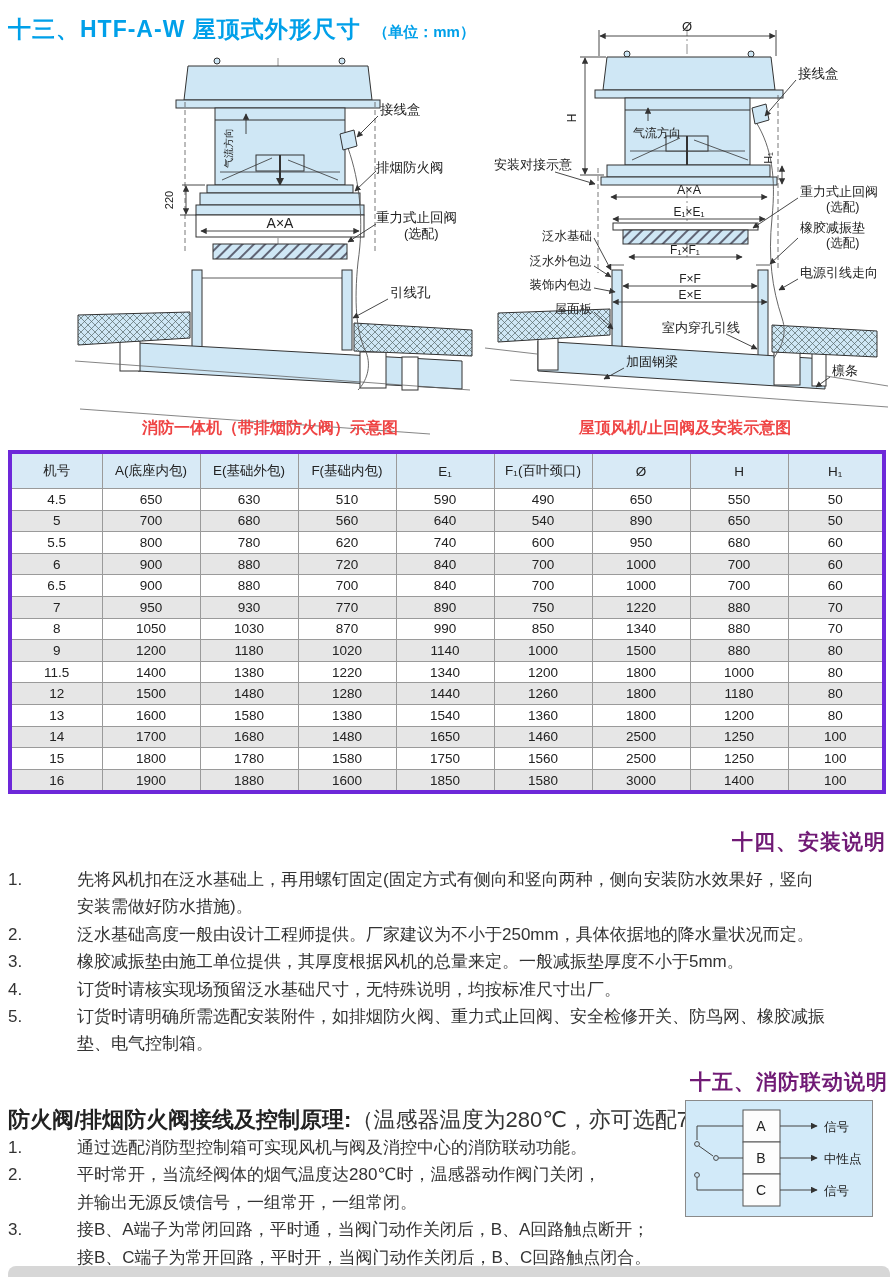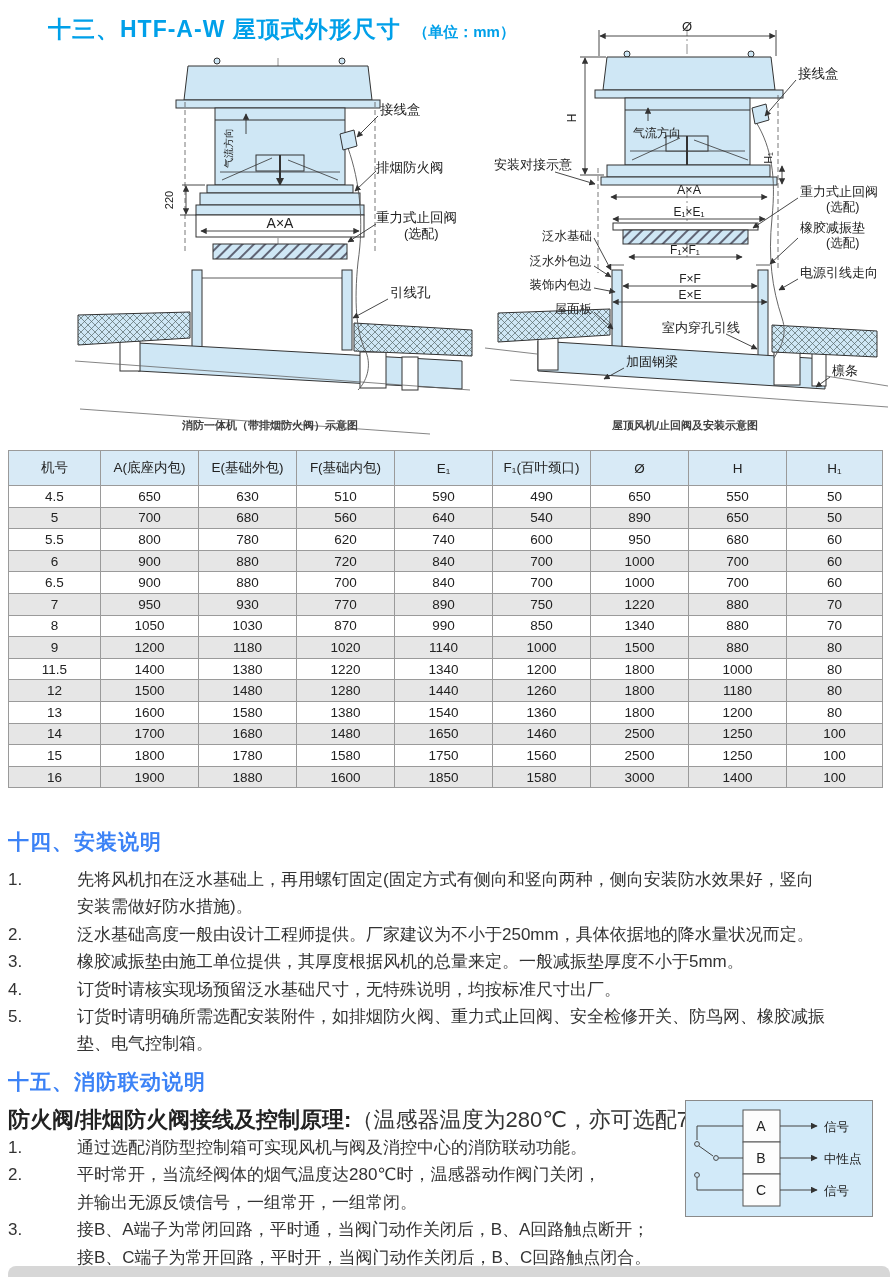--- a/index.html
+++ b/index.html
@@ -1,37 +1,37 @@
 <!DOCTYPE html>
 <html><head>
 <meta charset="utf-8">
 <style>
   html,body{margin:0;padding:0;background:#fff;}
   .page{position:relative;width:890px;height:1277px;background:#ffffff;overflow:hidden;
         font-family:"Liberation Sans","DejaVu Sans",sans-serif;color:#333;}
   
   .title-row{position:absolute;left:8px;top:14px;white-space:nowrap;}
-  .title-main{font-size:23px;font-weight:bold;color:#00a0e9;letter-spacing:1px;margin-left:40px;}
+  .title-main{font-size:23px;font-weight:bold;color:#00a0e9;letter-spacing:1px;}
   .title-unit{font-size:15px;font-weight:bold;color:#00a0e9;margin-left:8px;}
   
   .diag{position:absolute;}
   .diag text{fill:#222;font-family:"Liberation Sans","DejaVu Sans",sans-serif;}
-  .caption{position:absolute;text-align:center;font-size:11px;font-weight:bold;color:#404040;}
+  .caption{position:absolute;text-align:center;font-size:16px;font-weight:bold;color:#ef4444;}
   
   table.dims{position:absolute;left:8px;top:450px;width:874px;border-collapse:collapse;
              table-layout:fixed;font-size:13.5px;color:#222;}
   table.dims th,table.dims td{border:1px solid #9a9a9a;text-align:center;padding:0;
              font-weight:normal;overflow:hidden;white-space:nowrap;}
   table.dims thead th{height:34px;background:#d8eaf6;}
   table.dims tbody td{height:20.6px;background:#ffffff;}
   table.dims tbody tr.alt td{background:#e6e6e6;}
-  table.dims{border:1px solid #6d28d9;}
+  table.dims{border:4px solid #6d28d9;}
   
   .section{position:absolute;left:8px;}
-  .sec-title{font-size:21px;font-weight:bold;color:#3b82f6;margin:0 0 10px 0;letter-spacing:1px;}
+  .sec-title{font-size:21px;font-weight:bold;color:#701a75;margin:0 0 10px 0;letter-spacing:1px;text-align:right;}
   ol.plain{list-style:none;margin:0;padding:0;font-size:17px;line-height:27.4px;color:#333;}
   ol.plain li{display:flex;}
   ol.plain .num{flex:0 0 25px;}
   ol.plain .txt{white-space:pre-wrap;flex:1;margin-left:44px;}
   .lead{font-size:22px;line-height:27px;color:#222;margin-bottom:1px;}
   .lead .lead-bold{font-weight:bold;}
   .lead .lead-rest{font-weight:normal;color:#333;}
   .s15-list{width:672px;}
   
   .bottom-bar{position:absolute;left:8px;top:1266px;width:882px;height:11px;

